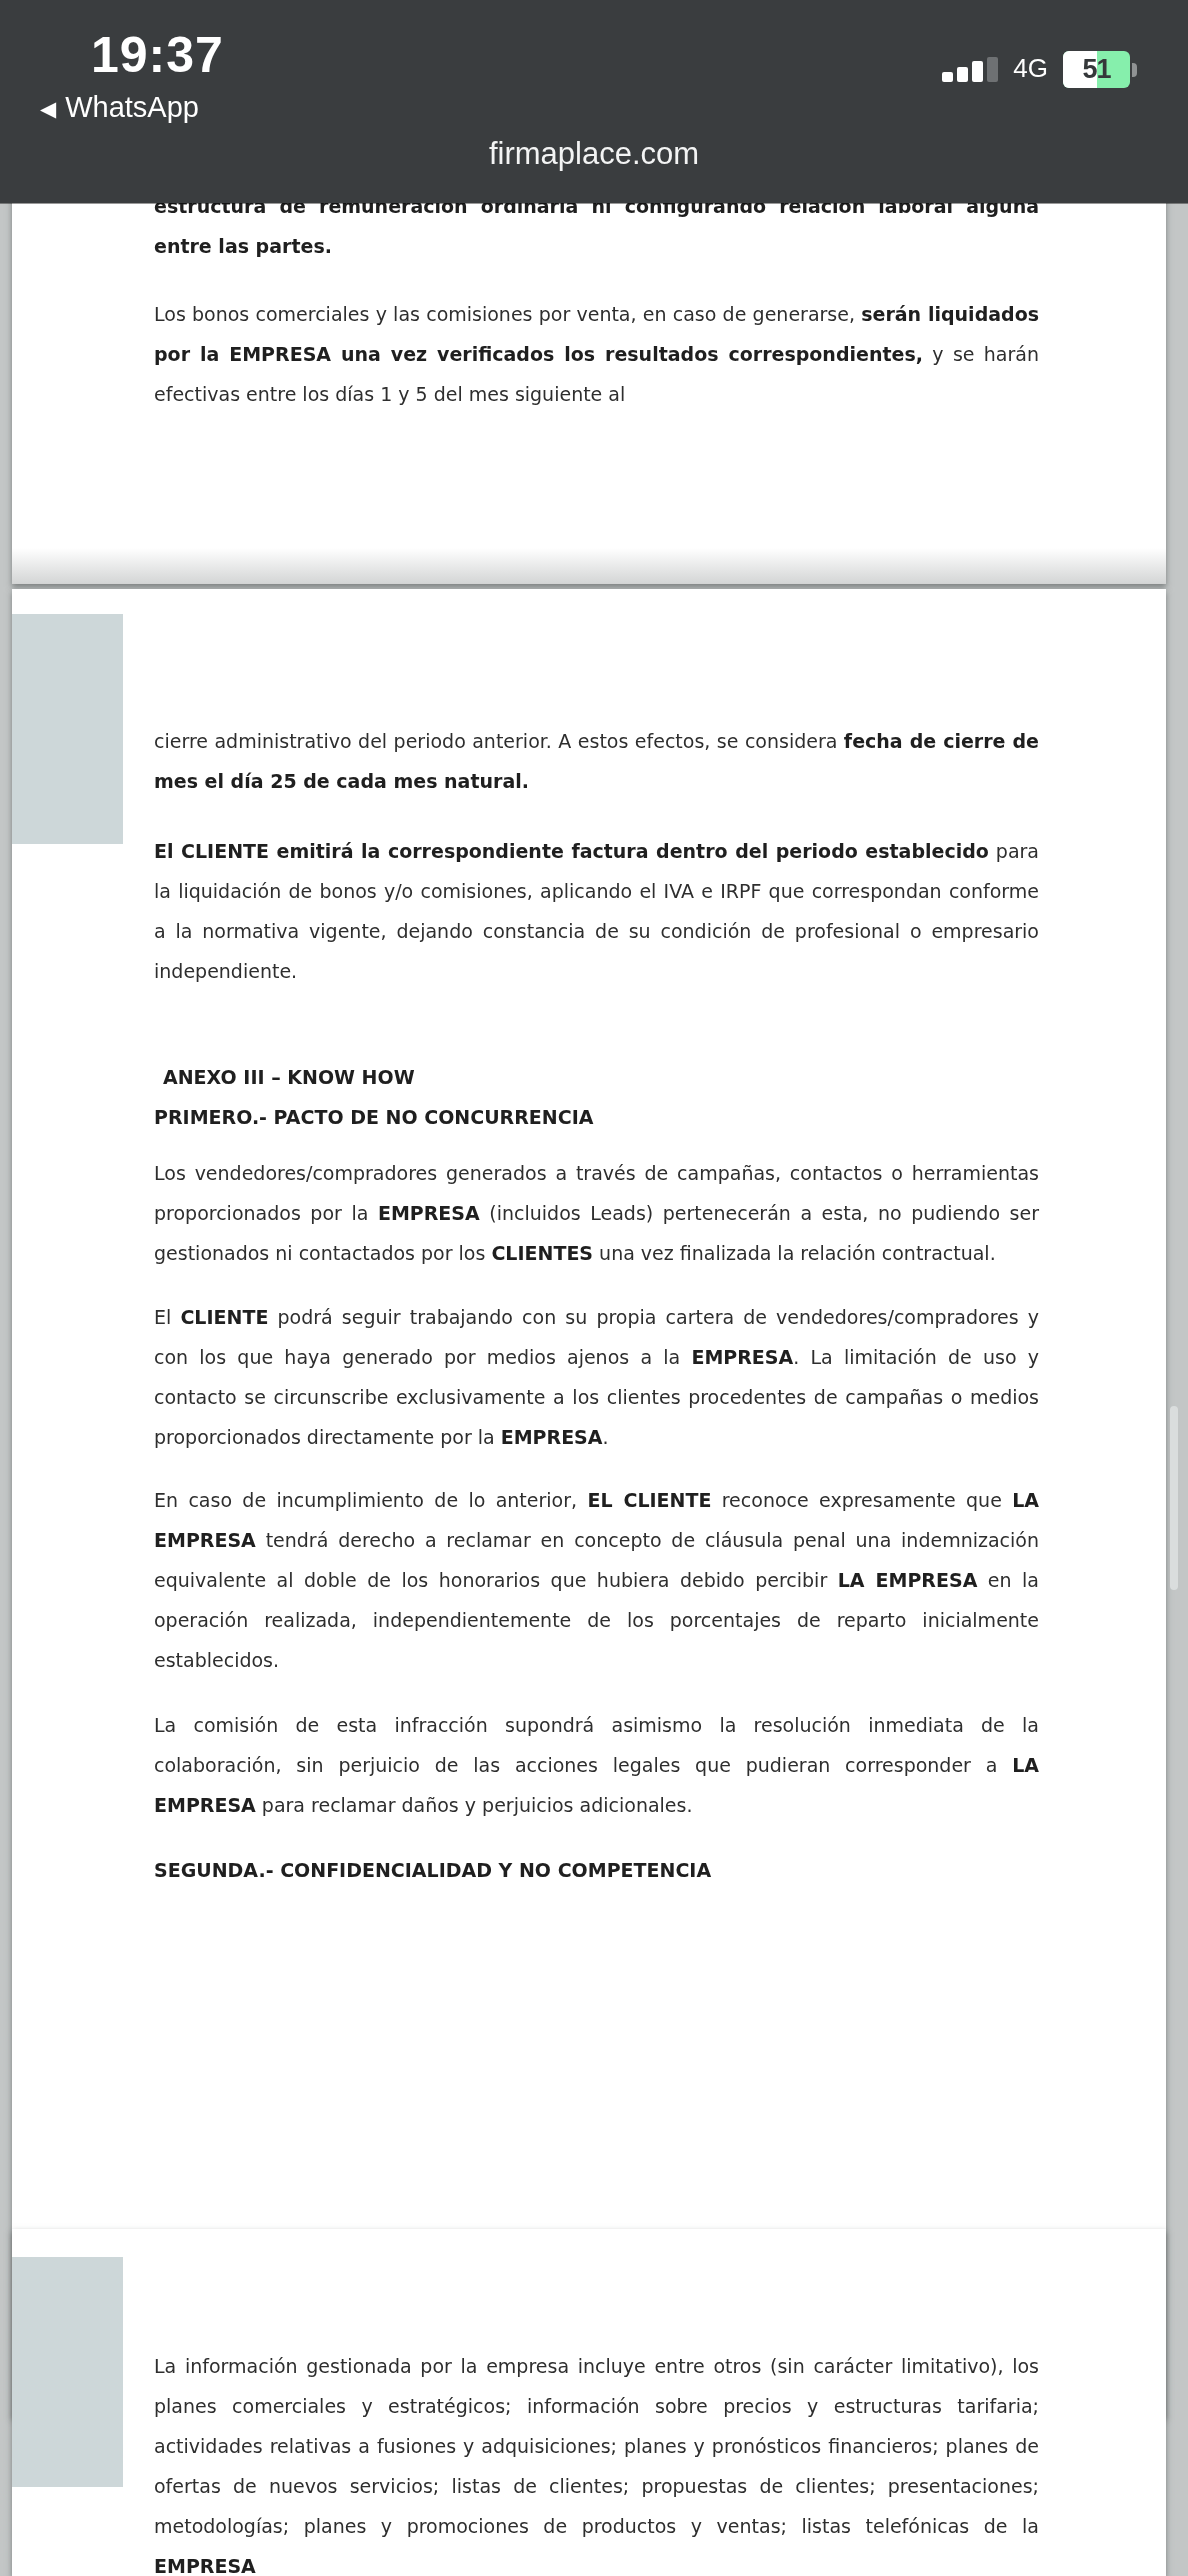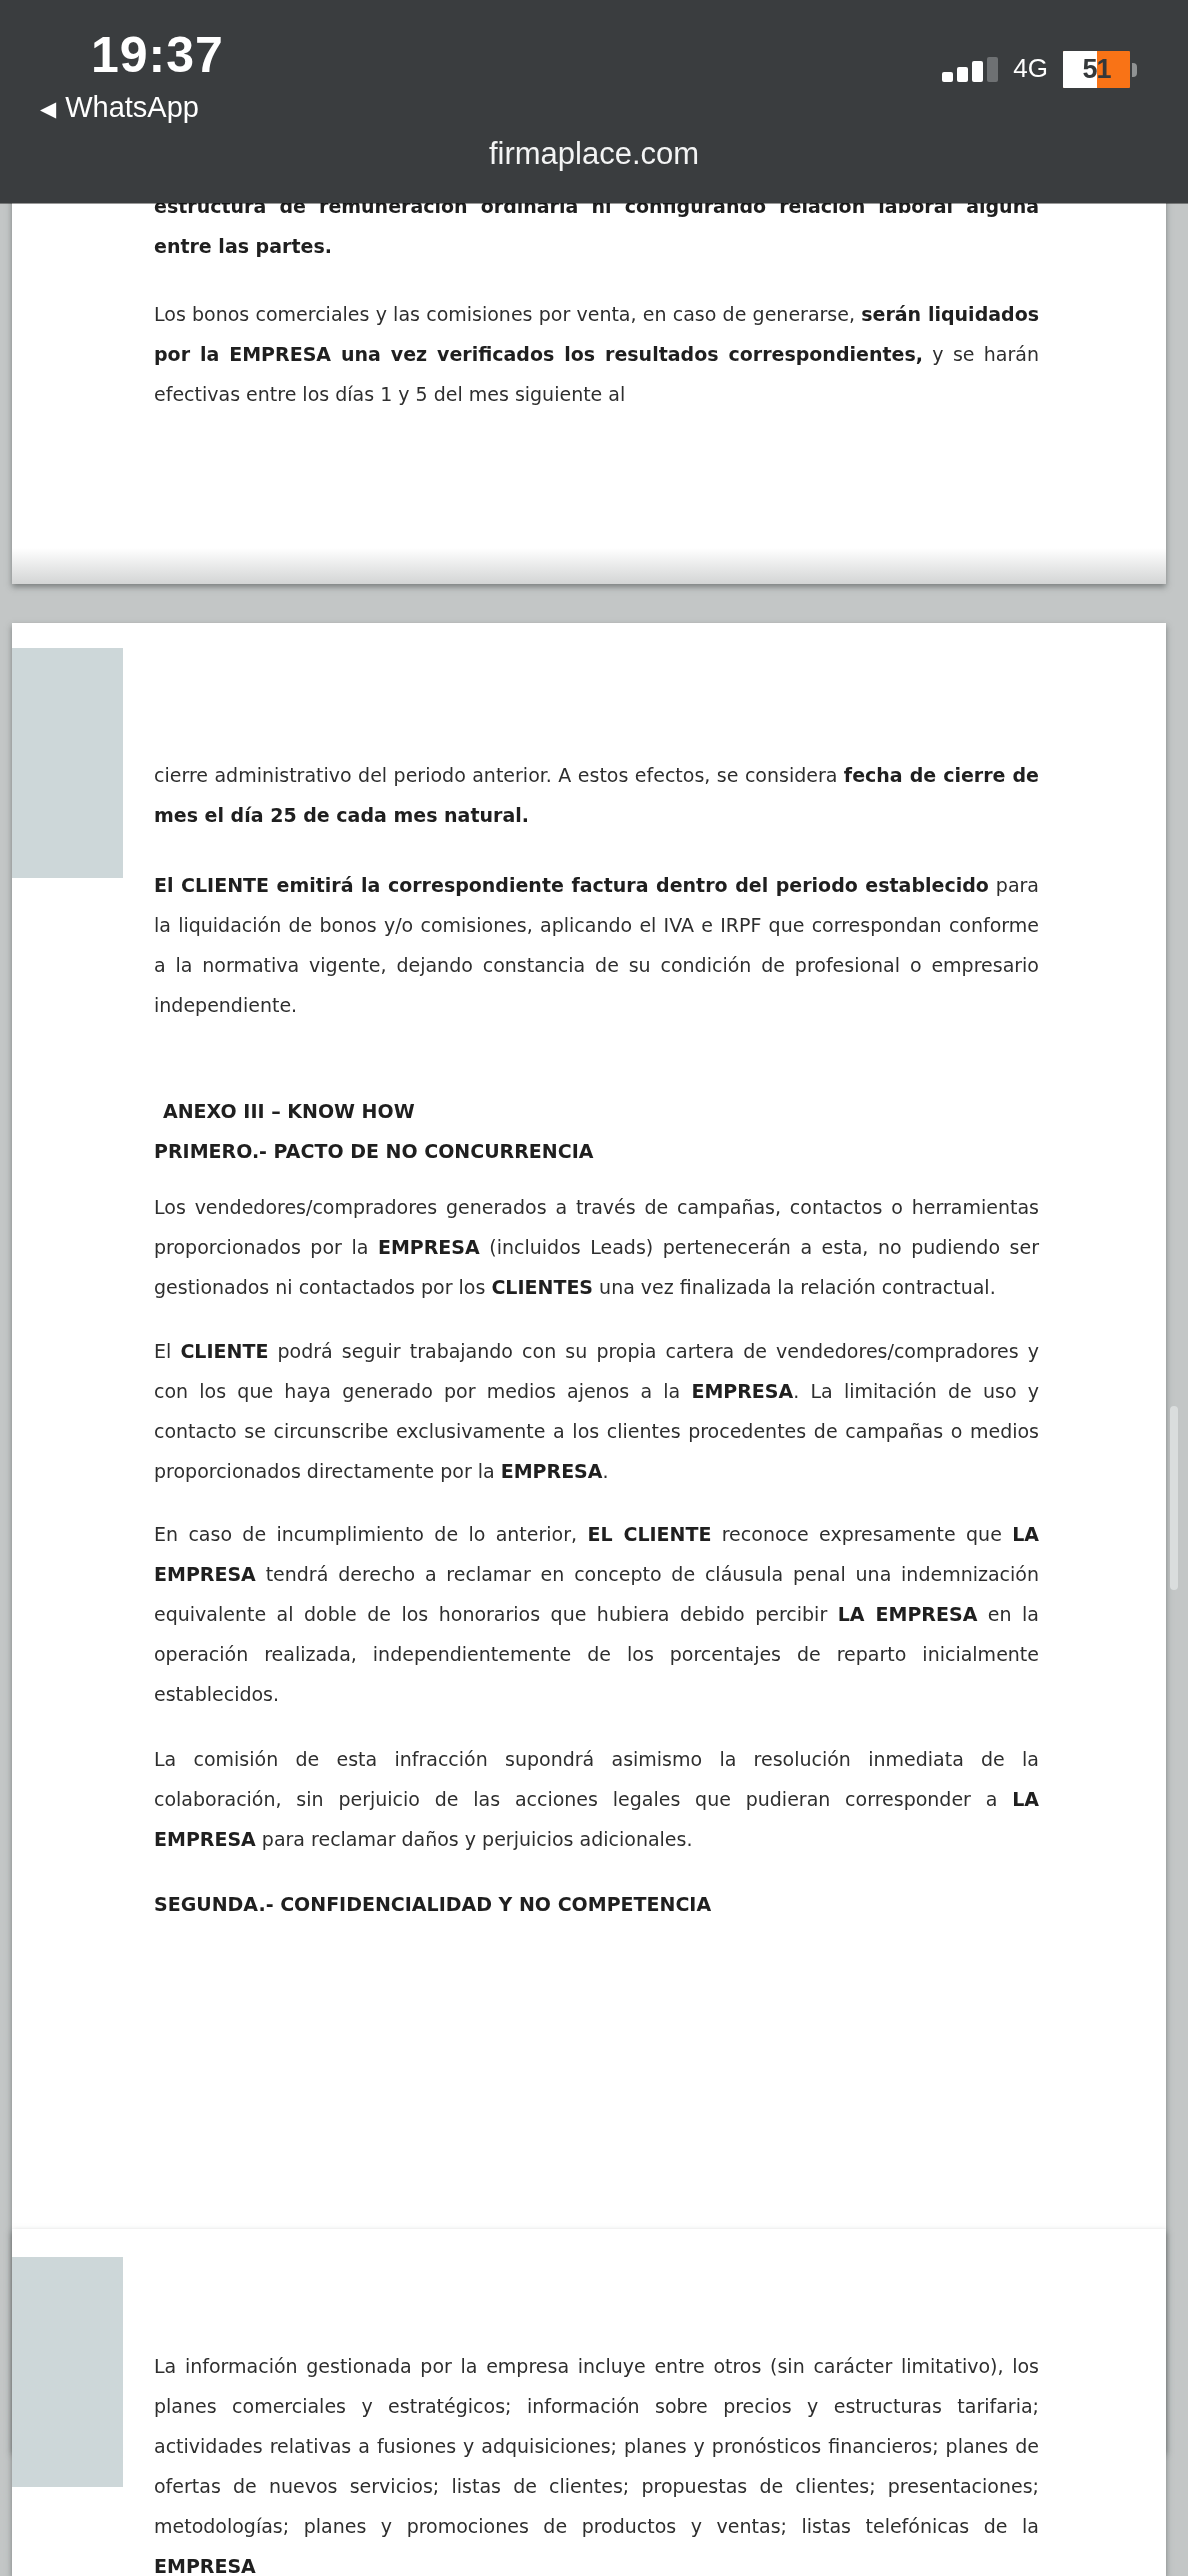--- a/index.html
+++ b/index.html
@@ -19,32 +19,32 @@
   .back .tri{font-size:21px;line-height:1;transform:translateY(1px)}
   .site-title{position:absolute;left:0;top:136px;width:100%;text-align:center;font-size:31px;color:#f3f4f4}
   .cluster{position:absolute;top:51px;right:51px;display:flex;align-items:center;gap:15px}
   .bars{display:flex;align-items:flex-end;gap:4px;height:25px}
   .bars i{display:block;width:11px;background:#ffffff;border-radius:2px}
   .bars i:nth-child(1){height:10px}
   .bars i:nth-child(2){height:15px}
   .bars i:nth-child(3){height:21px}
   .bars i:nth-child(4){height:25px;background:#6e7173}
   .net{font-size:26px;color:#ffffff;transform:translateY(-1px)}
-  .battery{position:relative;width:67px;height:37px;border-radius:1px;background:#f97316;overflow:hidden}
+  .battery{position:relative;width:67px;height:37px;border-radius:6px;background:#86efac;overflow:hidden}
   .battery .fill{position:absolute;left:0;top:0;bottom:0;width:51%;background:#ffffff}
   .battery .pct{position:absolute;inset:0;display:flex;align-items:center;justify-content:center;
     font-size:27px;font-weight:bold;color:#35383a;letter-spacing:-1px;z-index:2}
   .nub{width:5px;height:14px;background:#909394;border-radius:0 4px 4px 0;margin-left:-13px}
   
   .page{
     position:absolute;left:12px;width:1154px;background:#ffffff;
     box-shadow:0 3px 6px rgba(50,55,55,.5);overflow:hidden;z-index:1;
   }
   .page1{top:117px;height:467px}
-  .page2{top:623px;height:1828px}
+  .page2{top:589px;height:1828px}
   .page3{top:2229px;height:347px}
   .content{padding-left:142px;padding-right:127px;box-sizing:border-box}
   .page1 .content{padding-top:69px}
   .page2 .content{padding-top:132px}
   .page3 .content{padding-top:117px}
   p.blk{margin:0;font-size:19px;line-height:40px;color:#2e2e2e;text-align:justify;text-justify:inter-word}
   p.blk strong{font-weight:bold;color:#1f1f1f}
   p.heading{text-align:left;font-weight:bold;color:#1f1f1f}
   p.indent{padding-left:9px}
   .thumb-box{position:absolute;left:0;width:111px;height:230px;background:#cdd7d9}

